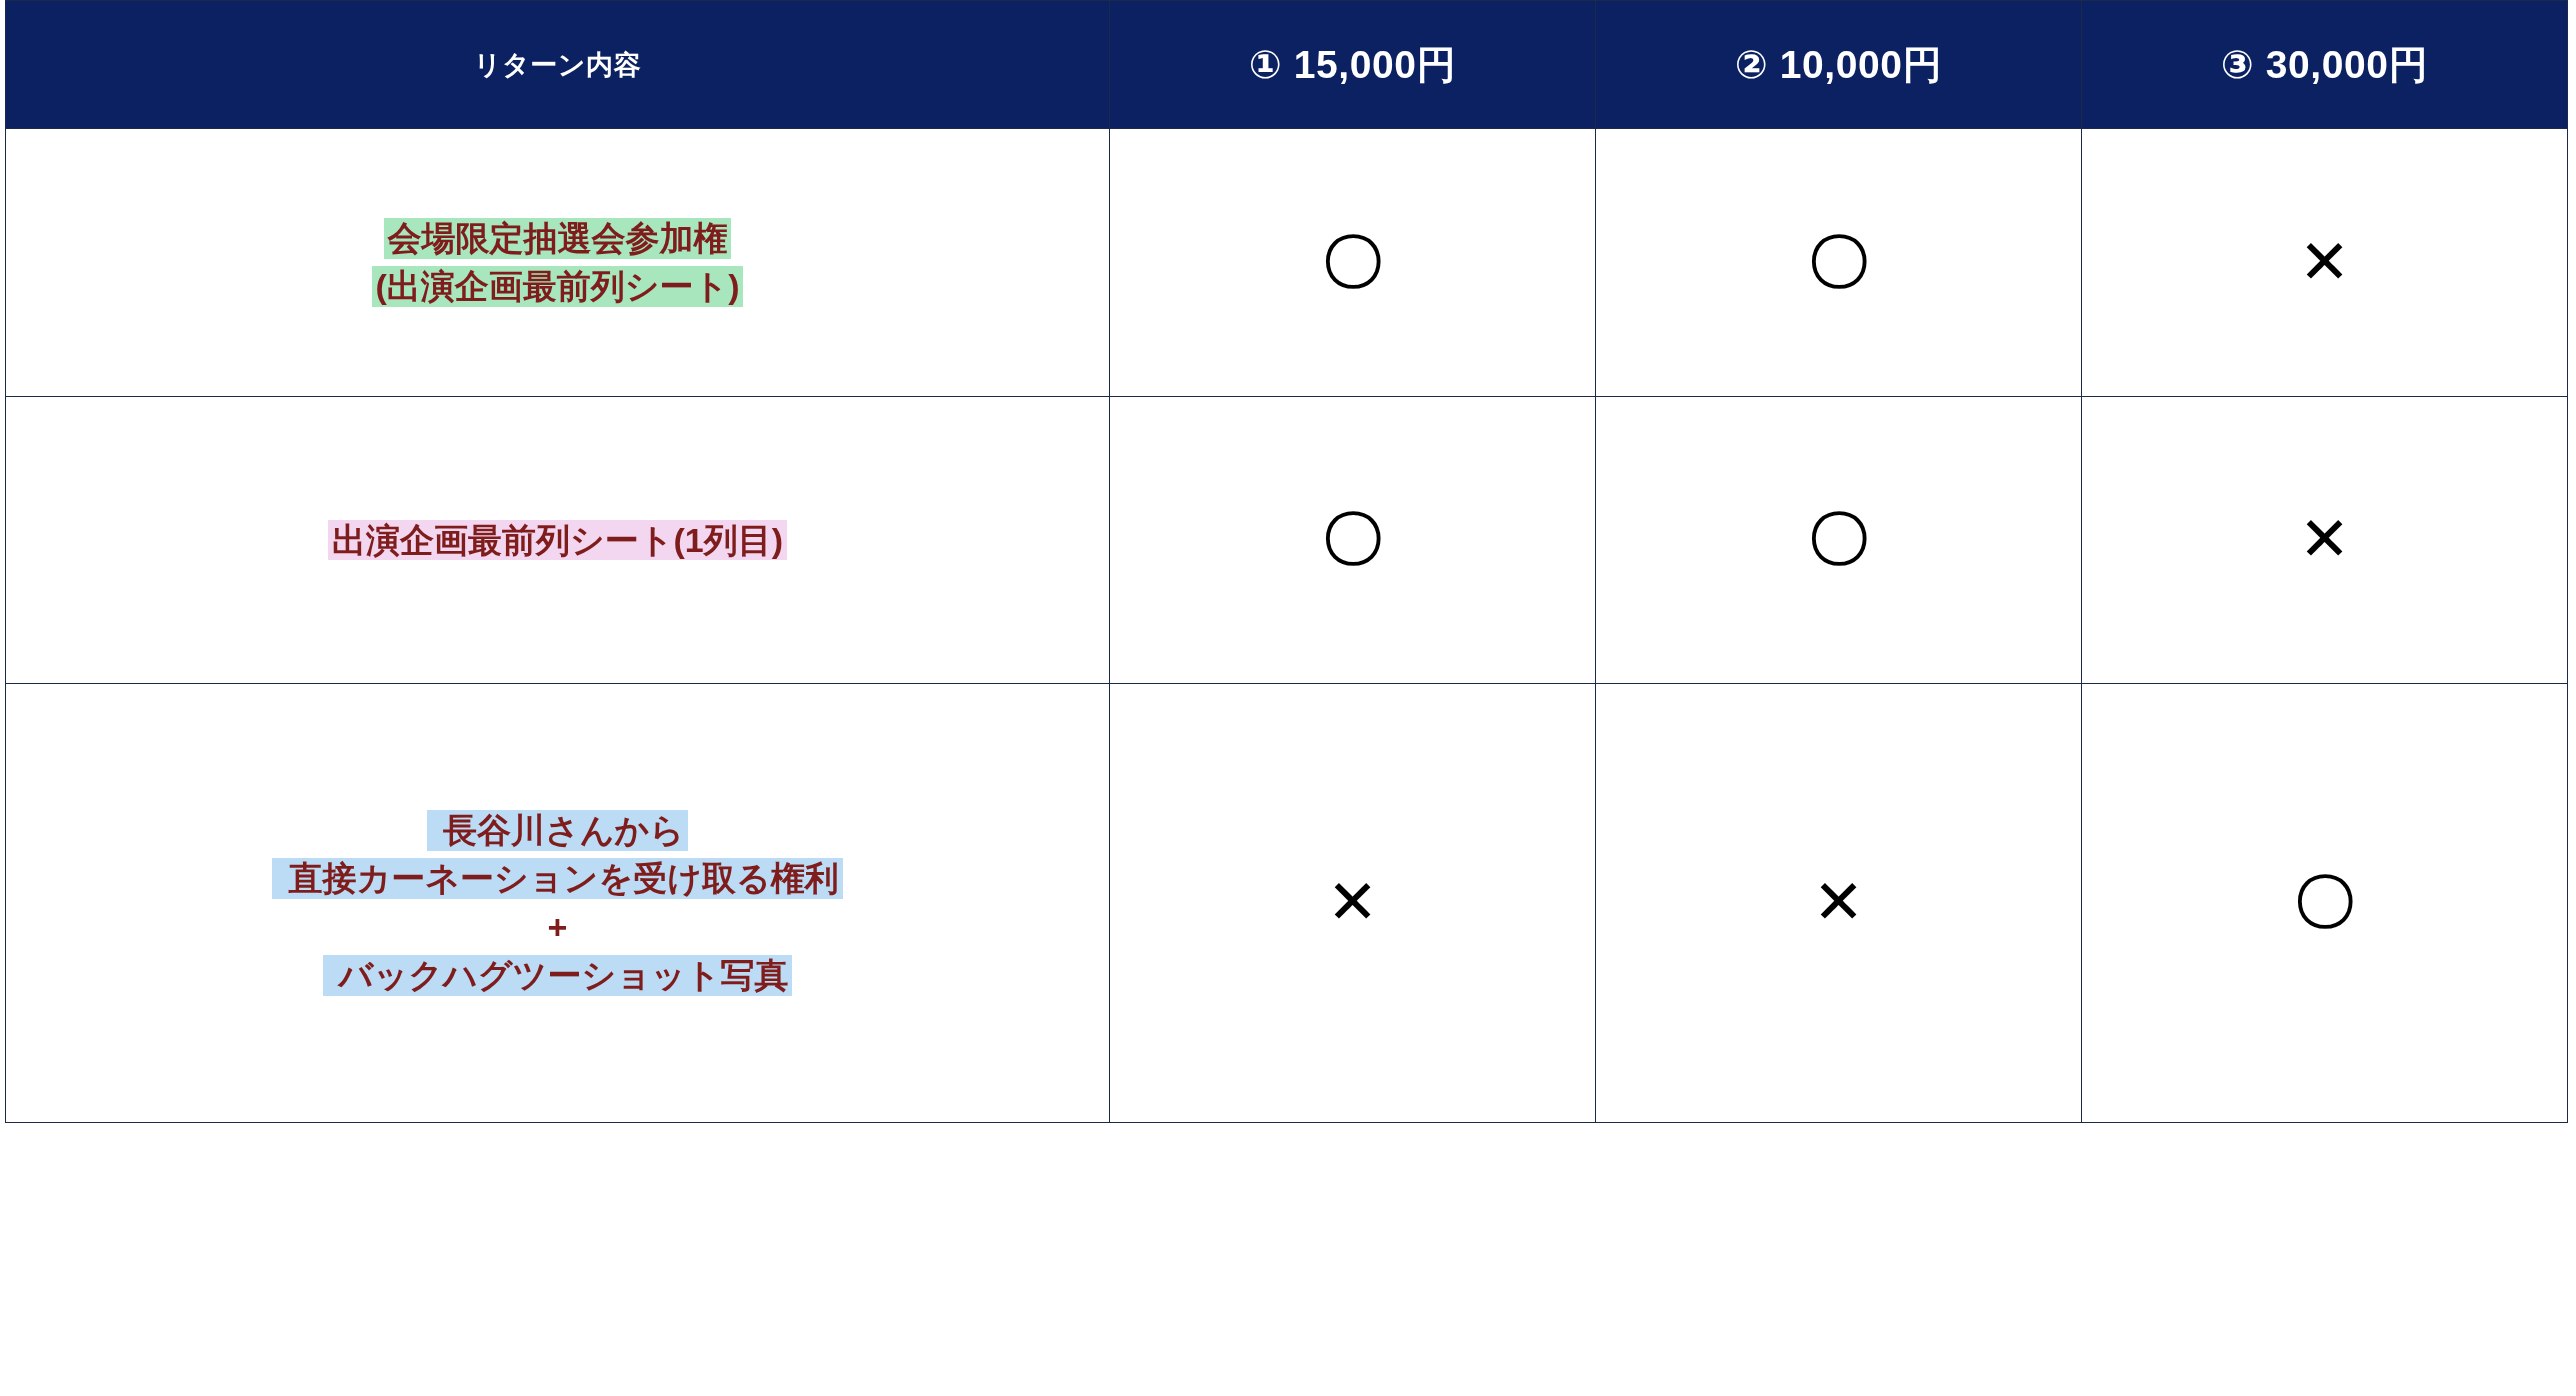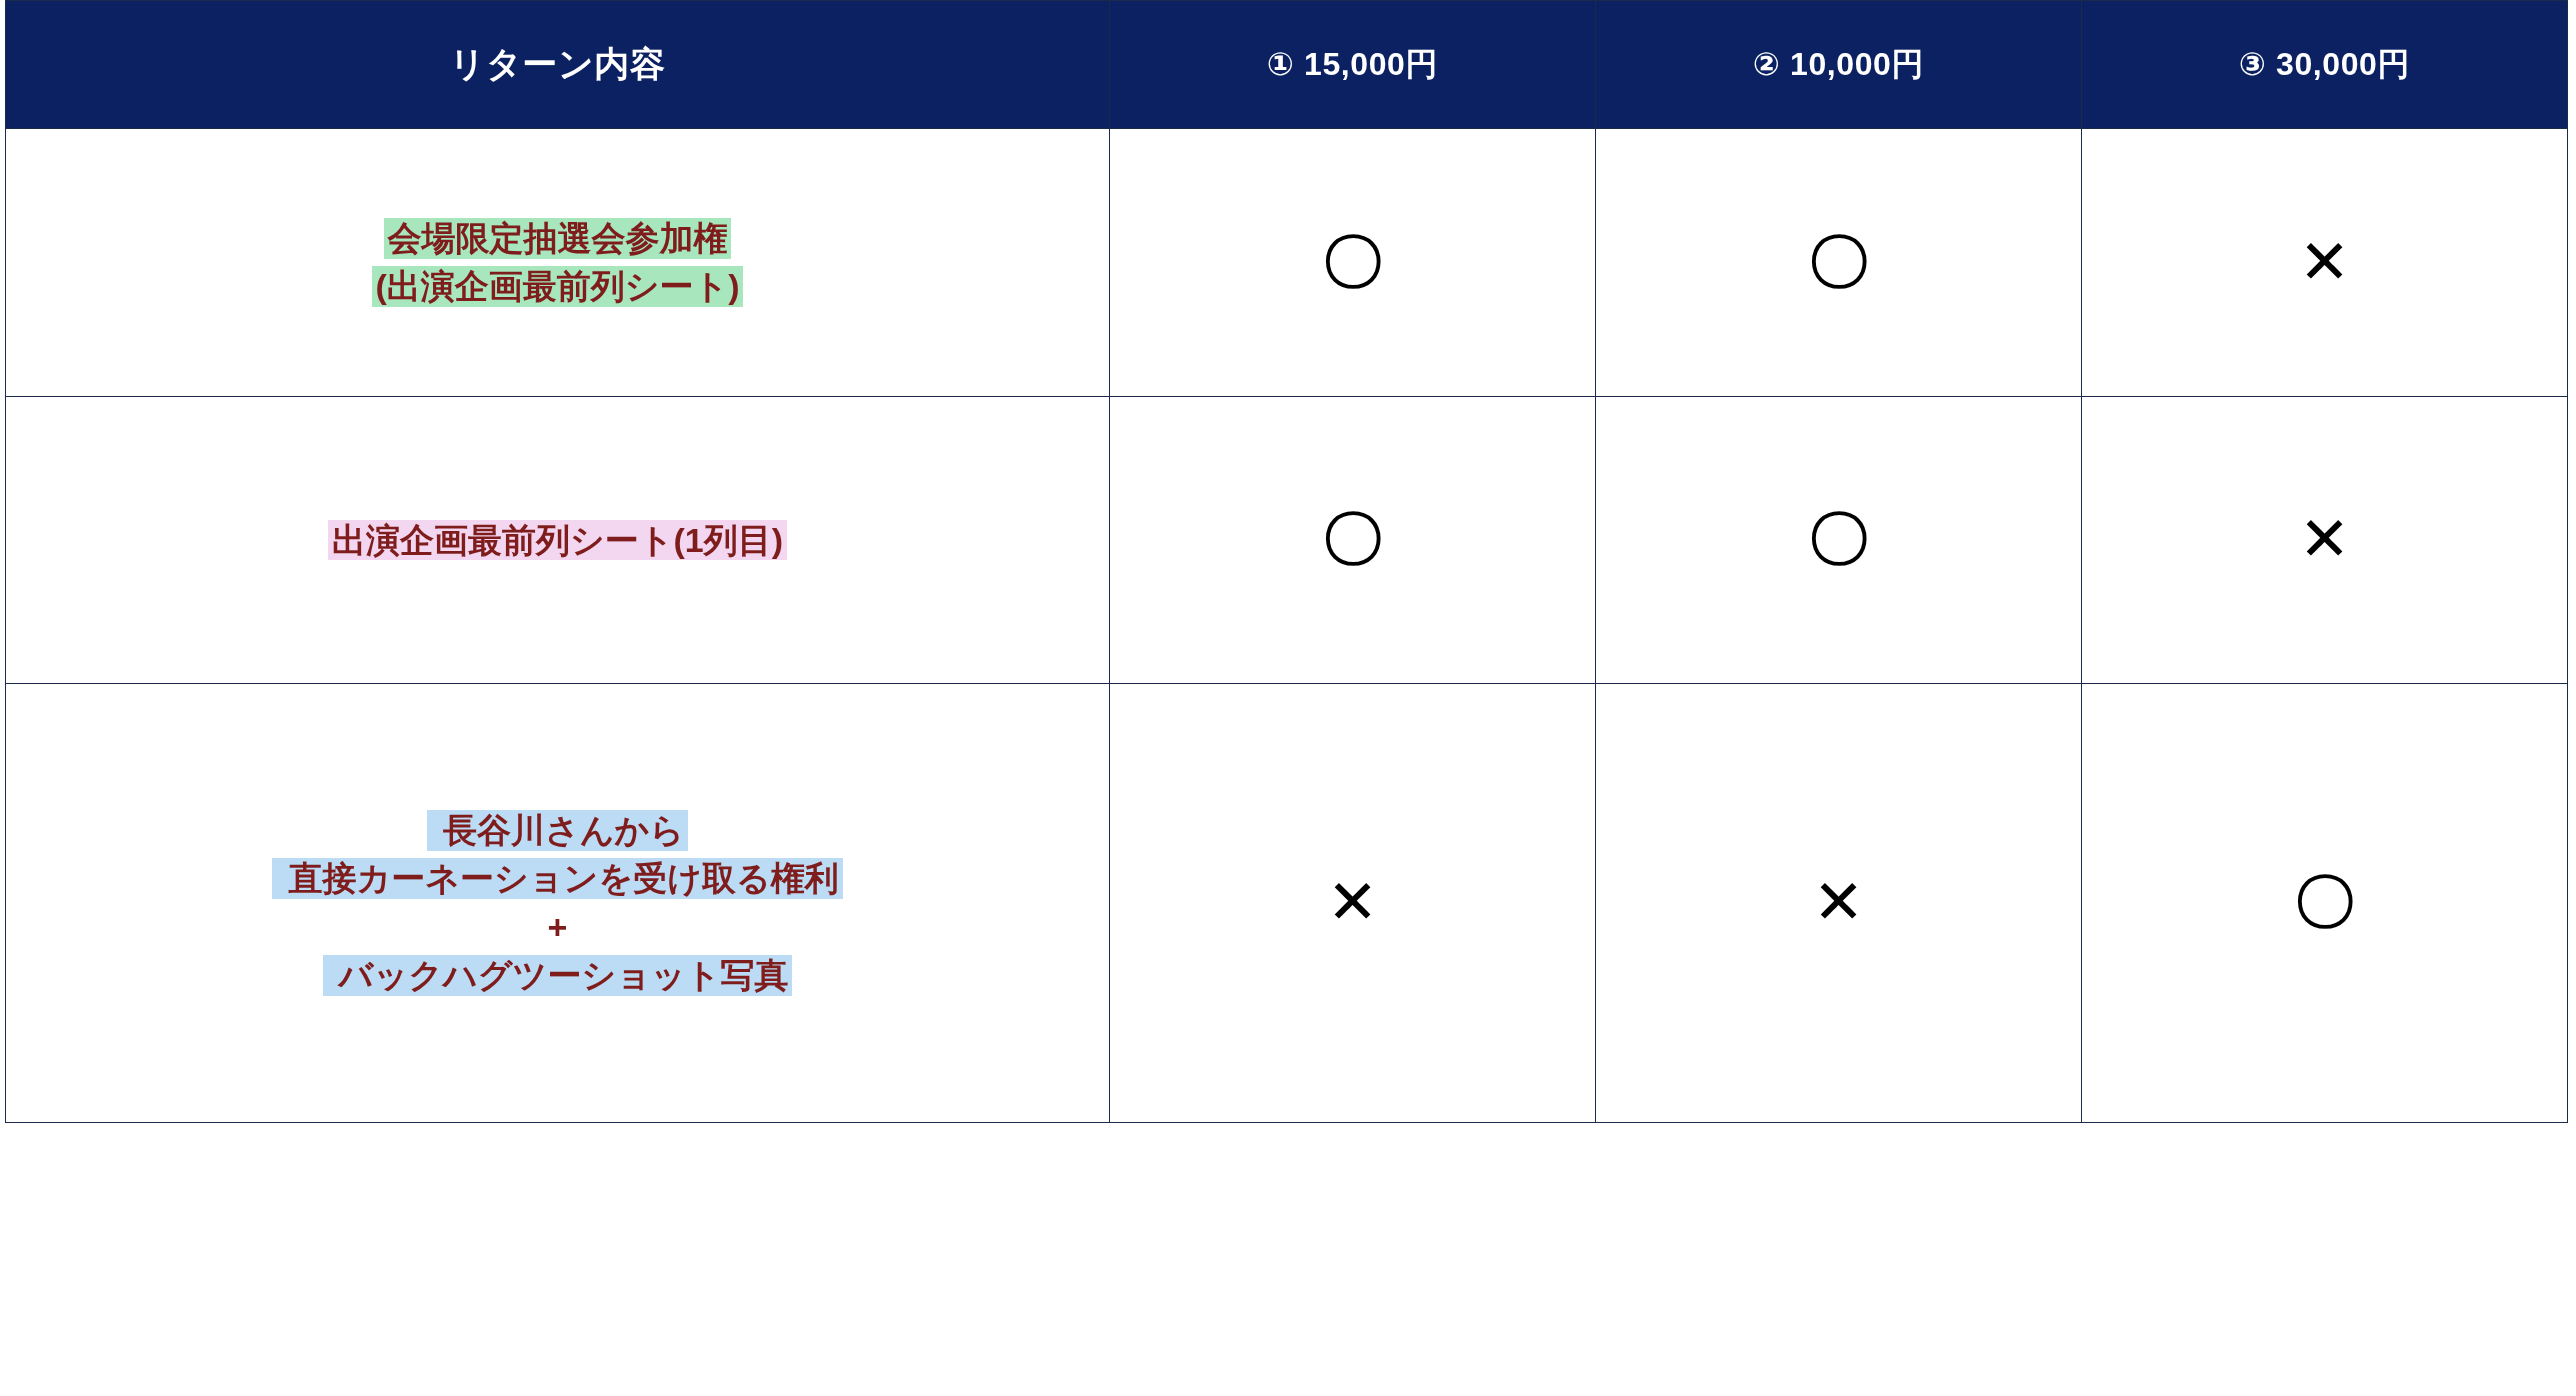--- a/index.html
+++ b/index.html
@@ -34,25 +34,25 @@
     border: 1.9px solid #1b2a4a;
     padding: 0;
     text-align: center;
     vertical-align: middle;
   }
 
   thead th {
     background: #0b2161;
     color: #ffffff;
     height: 127px;
-    font-size: 32px;
+    font-size: 39px;
     font-weight: bold;
     letter-spacing: 0.6px;
   }
-  thead th.col-label { font-size: 35px; }
+  thead th.col-label { font-size: 27px; }
 
   tbody td.label-cell {
     background: #ffffff;
     color: #7f1d1d;
     font-size: 34px;
     font-weight: bold;
     line-height: 1.42;
     padding: 16.5px 19px;
   }
   tbody td.mark-cell {

